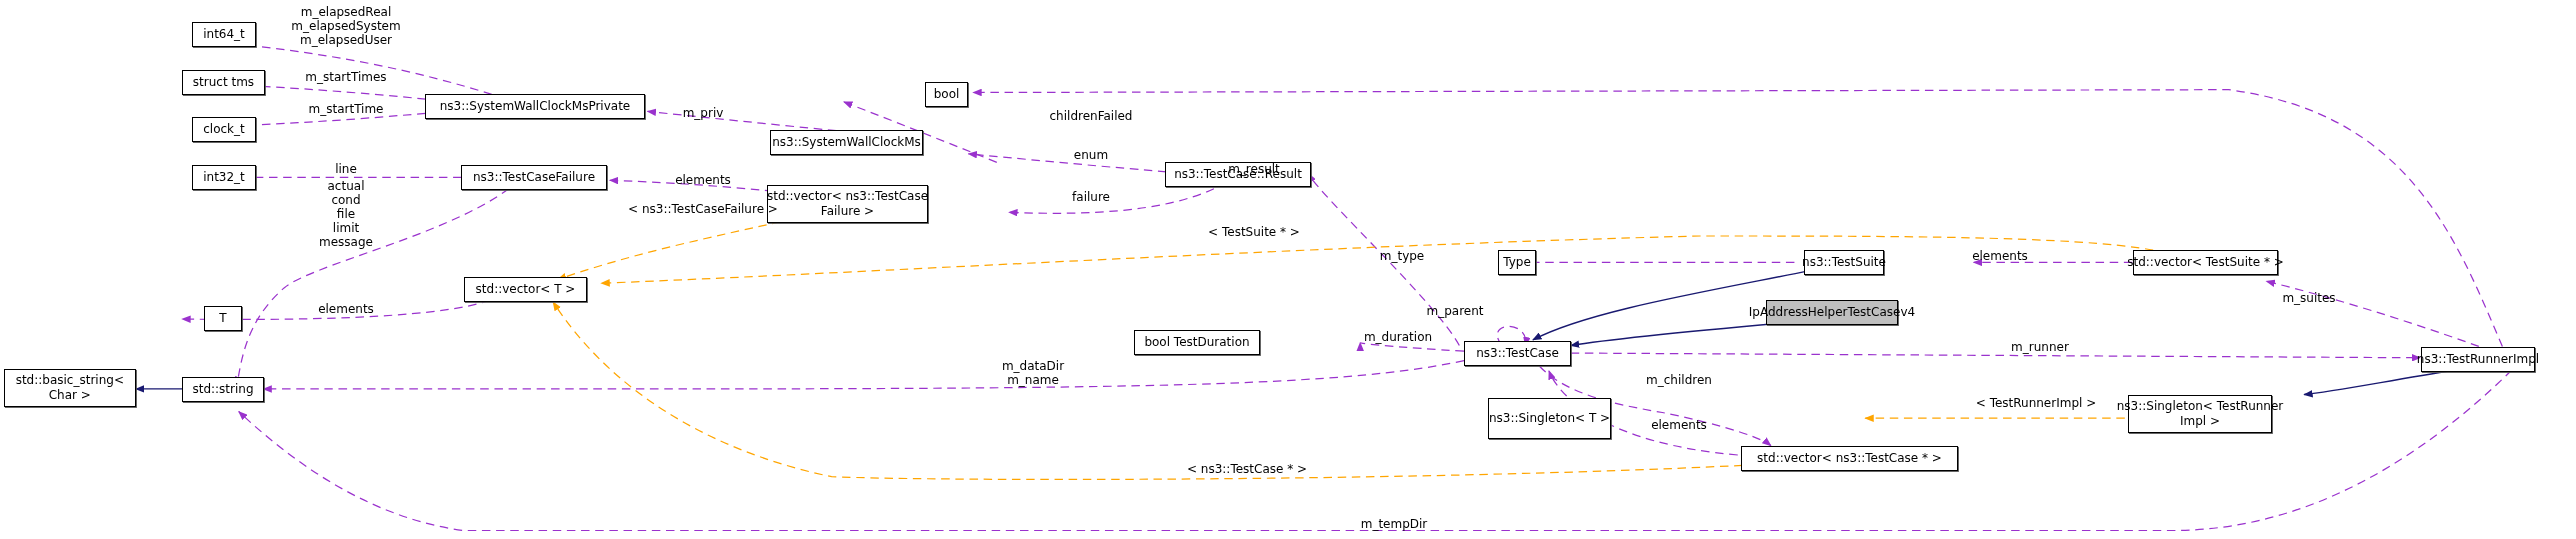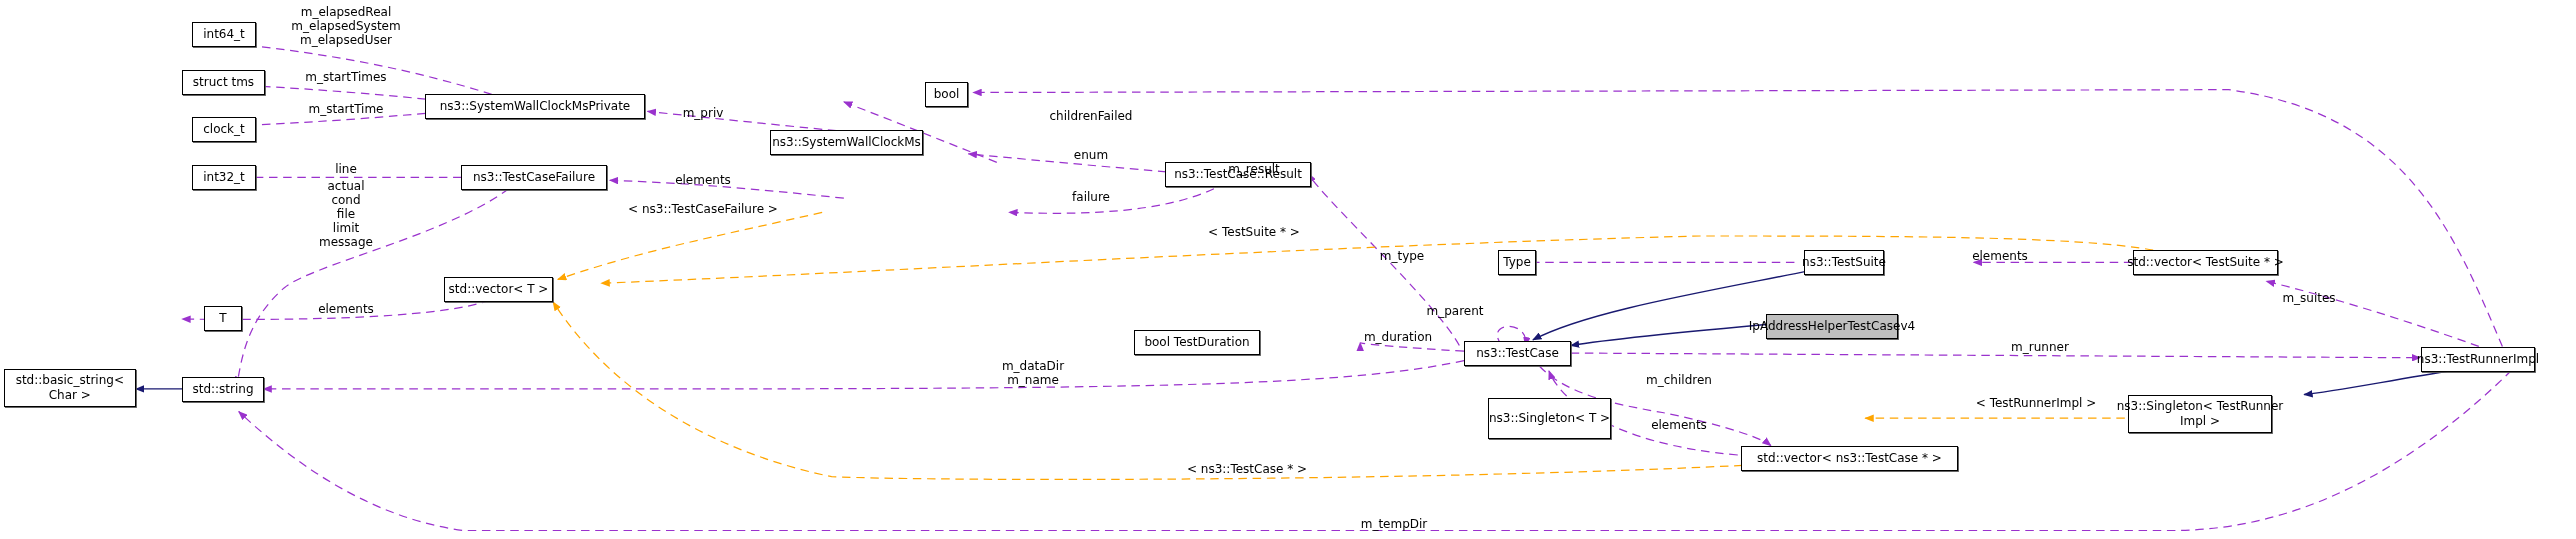--- a/index.html
+++ b/index.html
@@ -71,28 +71,30 @@
   <div class="node" style="left:192px;top:22px;width:64px;height:24.6px">int64_t</div>
   <div class="node" style="left:182px;top:70px;width:83px;height:24.6px">struct tms</div>
   <div class="node" style="left:192px;top:117px;width:64px;height:24.6px">clock_t</div>
   <div class="node" style="left:192px;top:165px;width:64px;height:24.6px">int32_t</div>
   <div class="node" style="left:204px;top:306px;width:38px;height:24.6px">T</div>
   <div class="node" style="left:3.8px;top:369px;width:132px;height:38px">std::basic_string&lt;
 Char &gt;</div>
   <div class="node" style="left:182px;top:377px;width:82px;height:24.6px">std::string</div>
   <div class="node" style="left:425px;top:94px;width:220px;height:24.6px">ns3::SystemWallClockMsPrivate</div>
   <div class="node" style="left:461px;top:165px;width:146px;height:24.6px">ns3::TestCaseFailure</div>
-  <div class="node" style="left:444px;top:277px;width:109px;height:24.6px">std::vector&lt; T &gt;</div>
+  <div class="node" style="left:464px;top:277px;width:123px;height:24.6px">std::vector&lt; T &gt;</div>
   <div class="node" style="left:925px;top:82px;width:43px;height:24.6px">bool</div>
   <div class="node" style="left:770px;top:130px;width:153px;height:24.6px">ns3::SystemWallClockMs</div>
+  <div class="node" style="left:767px;top:185px;width:161px;height:38px">std::vector&lt; ns3::TestCase
+Failure &gt;</div>
   <div class="node" style="left:1165px;top:162px;width:146px;height:24.6px">ns3::TestCase::Result</div>
   <div class="node" style="left:1498px;top:250px;width:38px;height:24.6px">Type</div>
   <div class="node" style="left:1134px;top:330px;width:126px;height:24.6px">bool TestDuration</div>
   <div class="node" style="left:1804px;top:250px;width:80px;height:24.6px">ns3::TestSuite</div>
-  <div class="node focus" style="left:1766px;top:314px;width:132px;height:24.6px">IpAddressHelperTestCasev4</div>
+  <div class="node focus" style="left:1766px;top:300px;width:132px;height:24.6px">IpAddressHelperTestCasev4</div>
   <div class="node" style="left:1464px;top:341px;width:107px;height:24.6px">ns3::TestCase</div>
   <div class="node" style="left:1488px;top:398px;width:123px;height:41px">ns3::Singleton&lt; T &gt;</div>
   <div class="node" style="left:1741px;top:446px;width:217px;height:24.6px">std::vector&lt; ns3::TestCase * &gt;</div>
   <div class="node" style="left:2133px;top:250px;width:145px;height:24.6px">std::vector&lt; TestSuite * &gt;</div>
   <div class="node" style="left:2128px;top:395px;width:144px;height:38px">ns3::Singleton&lt; TestRunner
 Impl &gt;</div>
   <div class="node" style="left:2421px;top:347px;width:114px;height:24.6px">ns3::TestRunnerImpl</div>
 
   <div class="elabel" style="left:346px;top:4.7px">m_elapsedReal
 m_elapsedSystem

